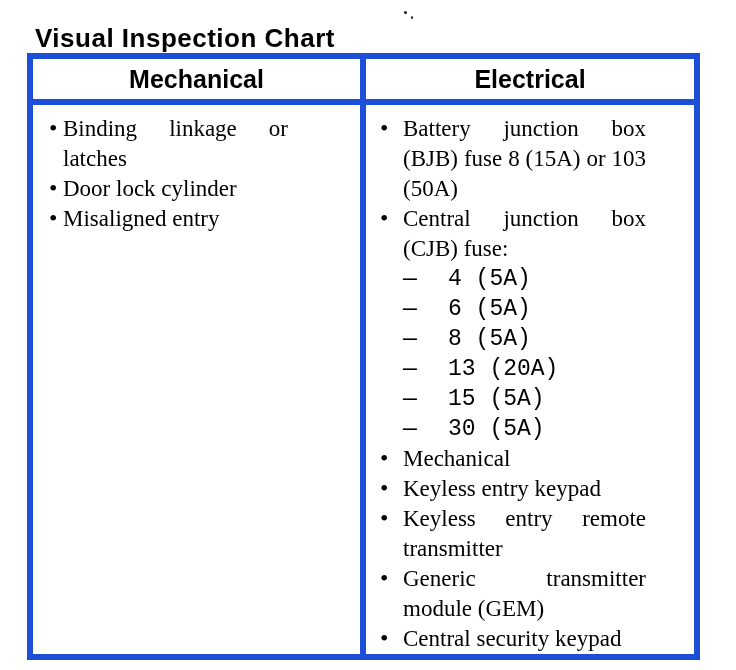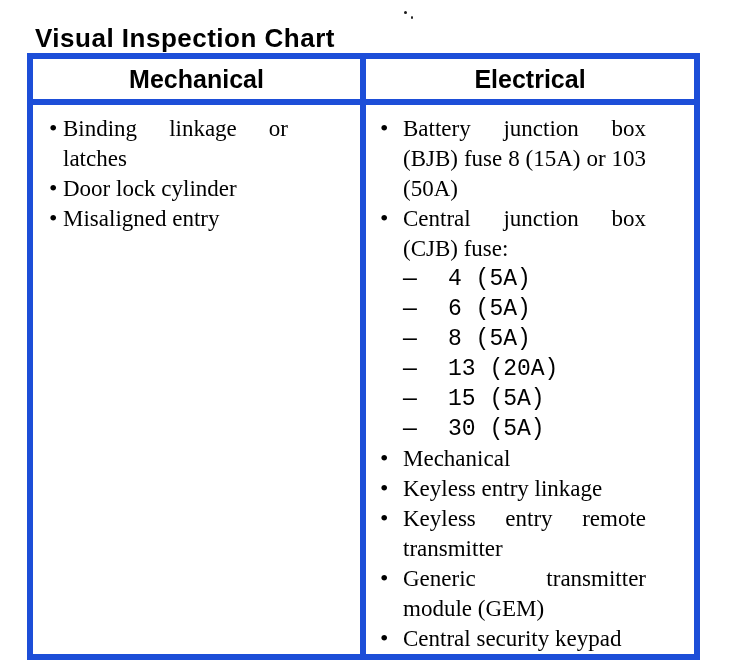--- a/index.html
+++ b/index.html
@@ -160,21 +160,21 @@
                 <span class="dash">—</span><span class="sub-txt">30 (5A)</span>
               </div>
             </div>
           </li>
           <li>
             <span class="bullet">•</span>
             <span class="txt">Mechanical</span>
           </li>
           <li>
             <span class="bullet">•</span>
-            <span class="txt">Keyless entry linkage</span>
+            <span class="txt">Keyless entry keypad</span>
           </li>
           <li>
             <span class="bullet">•</span>
             <span class="txt">Keyless entry remote transmitter</span>
           </li>
           <li>
             <span class="bullet">•</span>
             <span class="txt">Generic transmitter module (GEM)</span>
           </li>
           <li>

